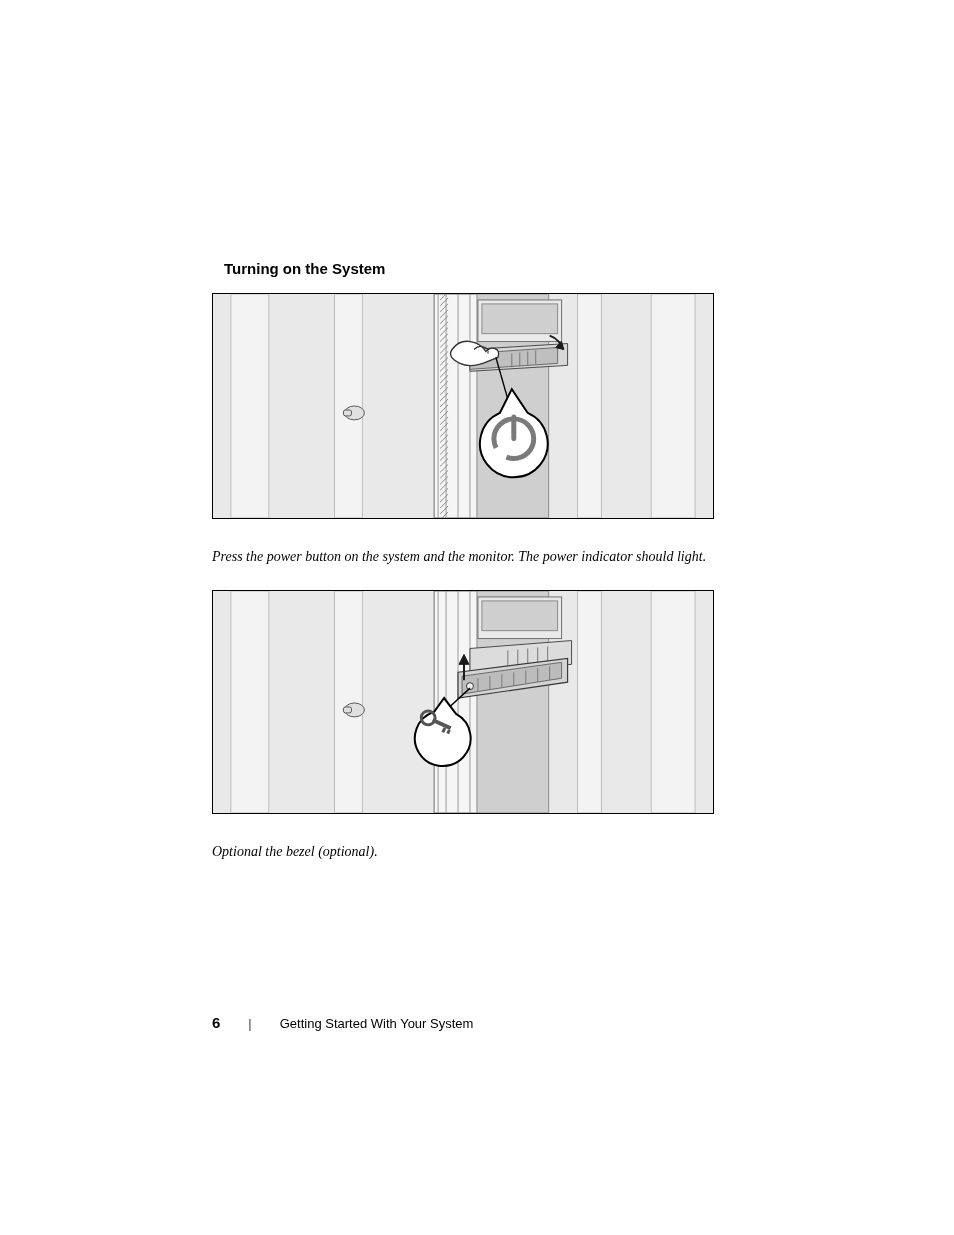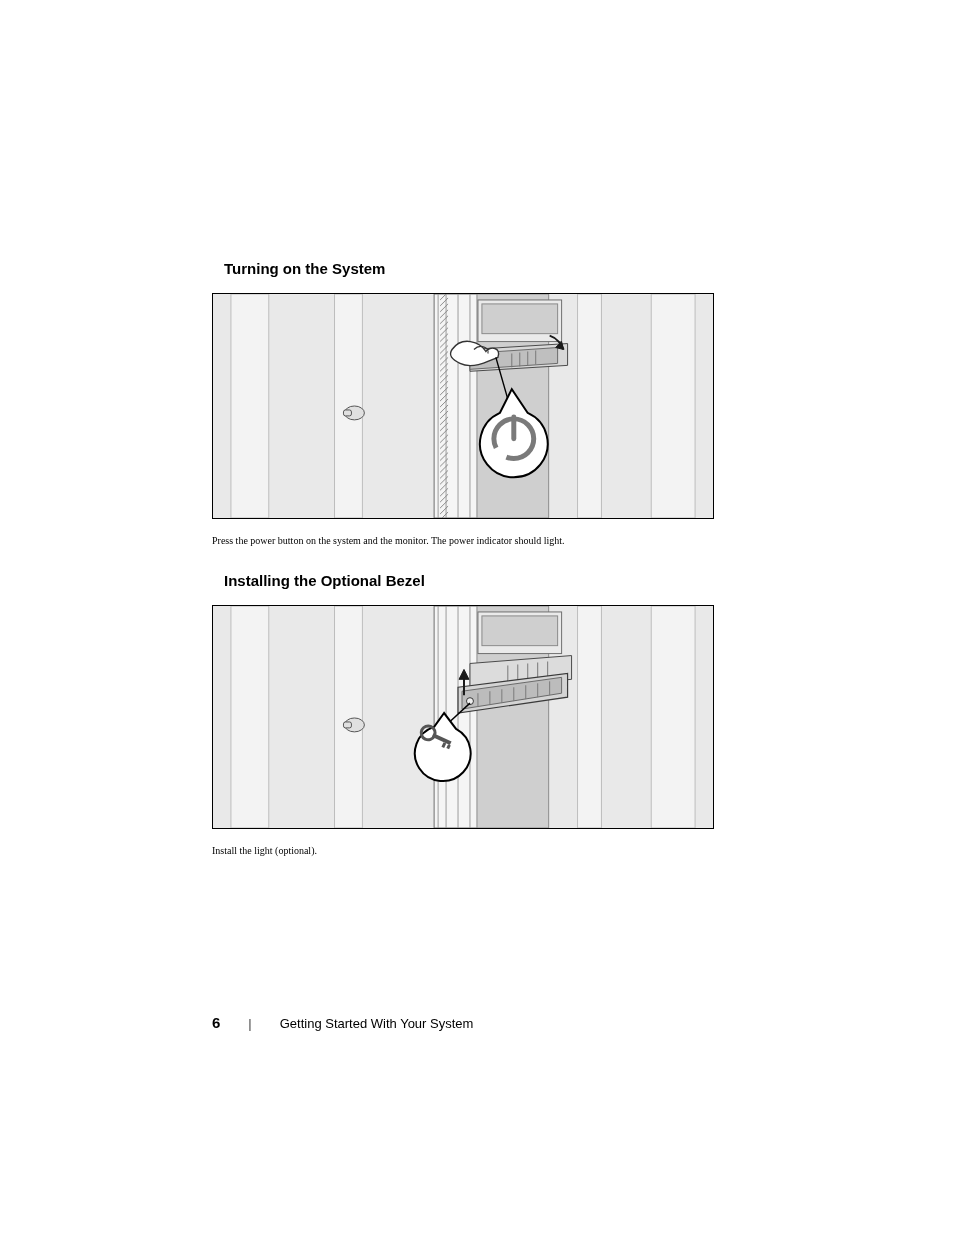--- a/index.html
+++ b/index.html
@@ -28,23 +28,24 @@
     width: 502px;
     border: 1px solid #000;
     box-sizing: border-box;
     margin: 0;
   }
   .fig1 { height: 226px; }
   .fig2 { height: 224px; }
   .svgfill { width: 100%; height: 100%; display: block; }
 
   .body-text {
-    font-size: 10px;
+    font-size: 14px;
     line-height: 1.25;
-    margin: 16px 0 24px 0;
+    margin: 29px 0 24px 0;
+    font-style: italic;
   }
 
   .footer {
     position: absolute;
     left: 212px;
     top: 1014px;
     font-family: Arial, Helvetica, sans-serif;
     font-size: 13px;
     display: flex;
     align-items: baseline;
@@ -121,21 +122,20 @@
 
       <g stroke="#1a1a1a" fill="#1a1a1a">
         <path d="M338 42 C344 44 350 50 352 56" fill="none" stroke-width="2"></path>
         <polygon points="352,56 344,54 350,48"></polygon>
       </g>
     </svg>
   </div>
 
   <p class="body-text">Press the power button on the system and the monitor. The power indicator should light.</p>
 
-  <div class="heading">Installing the Optional Bezel</div>
 
   <div class="figure fig2" aria-label="Server rack illustration with callout showing optional front bezel and key lock">
     <svg class="svgfill" viewBox="0 0 502 224" preserveAspectRatio="none">
       <rect x="0" y="0" width="502" height="224" fill="#e9e9e9"></rect>
       <rect x="18" y="0" width="38" height="224" fill="#f3f3f3" stroke="#bdbdbd"></rect>
       <rect x="122" y="0" width="28" height="224" fill="#f3f3f3" stroke="#bdbdbd"></rect>
       <rect x="366" y="0" width="24" height="224" fill="#f3f3f3" stroke="#bdbdbd"></rect>
       <rect x="440" y="0" width="44" height="224" fill="#f3f3f3" stroke="#bdbdbd"></rect>
 
       <g>
@@ -195,21 +195,21 @@
         <g transform="translate(216,128) rotate(25)">
           <circle cx="0" cy="0" r="7" fill="none" stroke="#555" stroke-width="3"></circle>
           <rect x="5" y="-2" width="20" height="4" fill="#555"></rect>
           <rect x="18" y="2" width="3" height="5" fill="#555"></rect>
           <rect x="23" y="2" width="3" height="4" fill="#555"></rect>
         </g>
       </g>
     </svg>
   </div>
 
-  <p class="body-text">Install the light (optional).</p>
+  <p class="body-text">Optional the bezel (optional).</p>
 
 </div>
 
 <div class="footer">
   <span class="pnum">6</span>
   <span class="sep">|</span>
   <span class="section">Getting Started With Your System</span>
 </div>
 
 </body></html>

